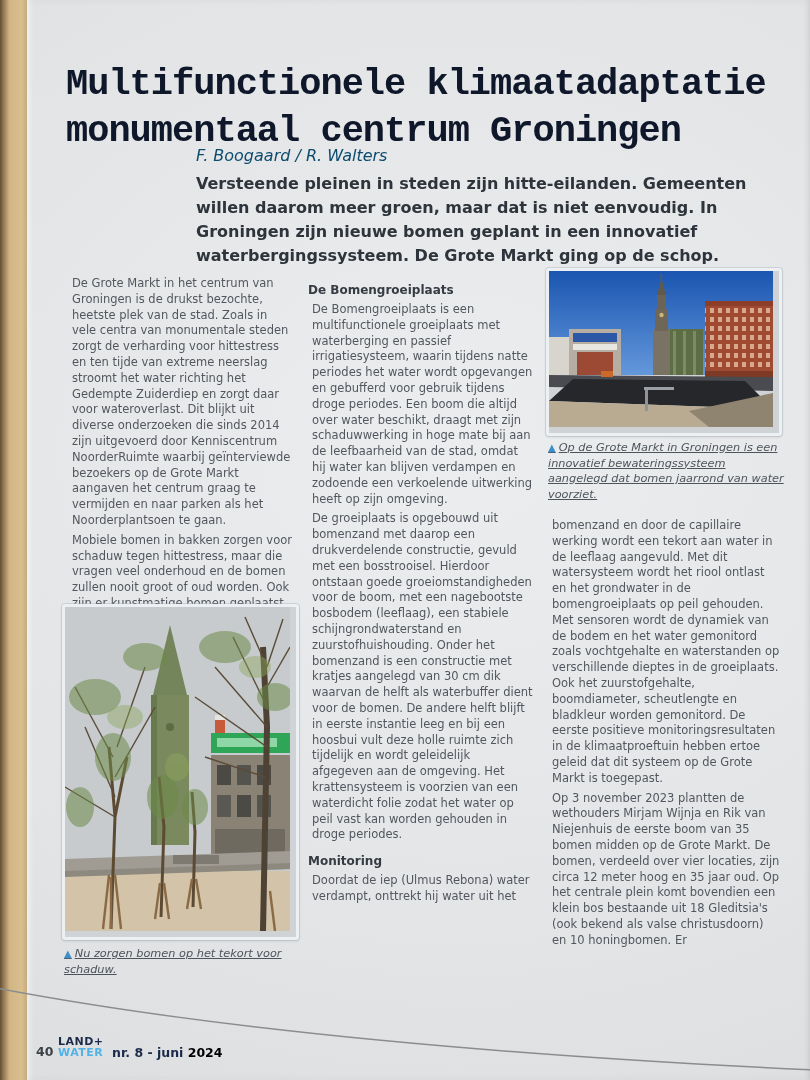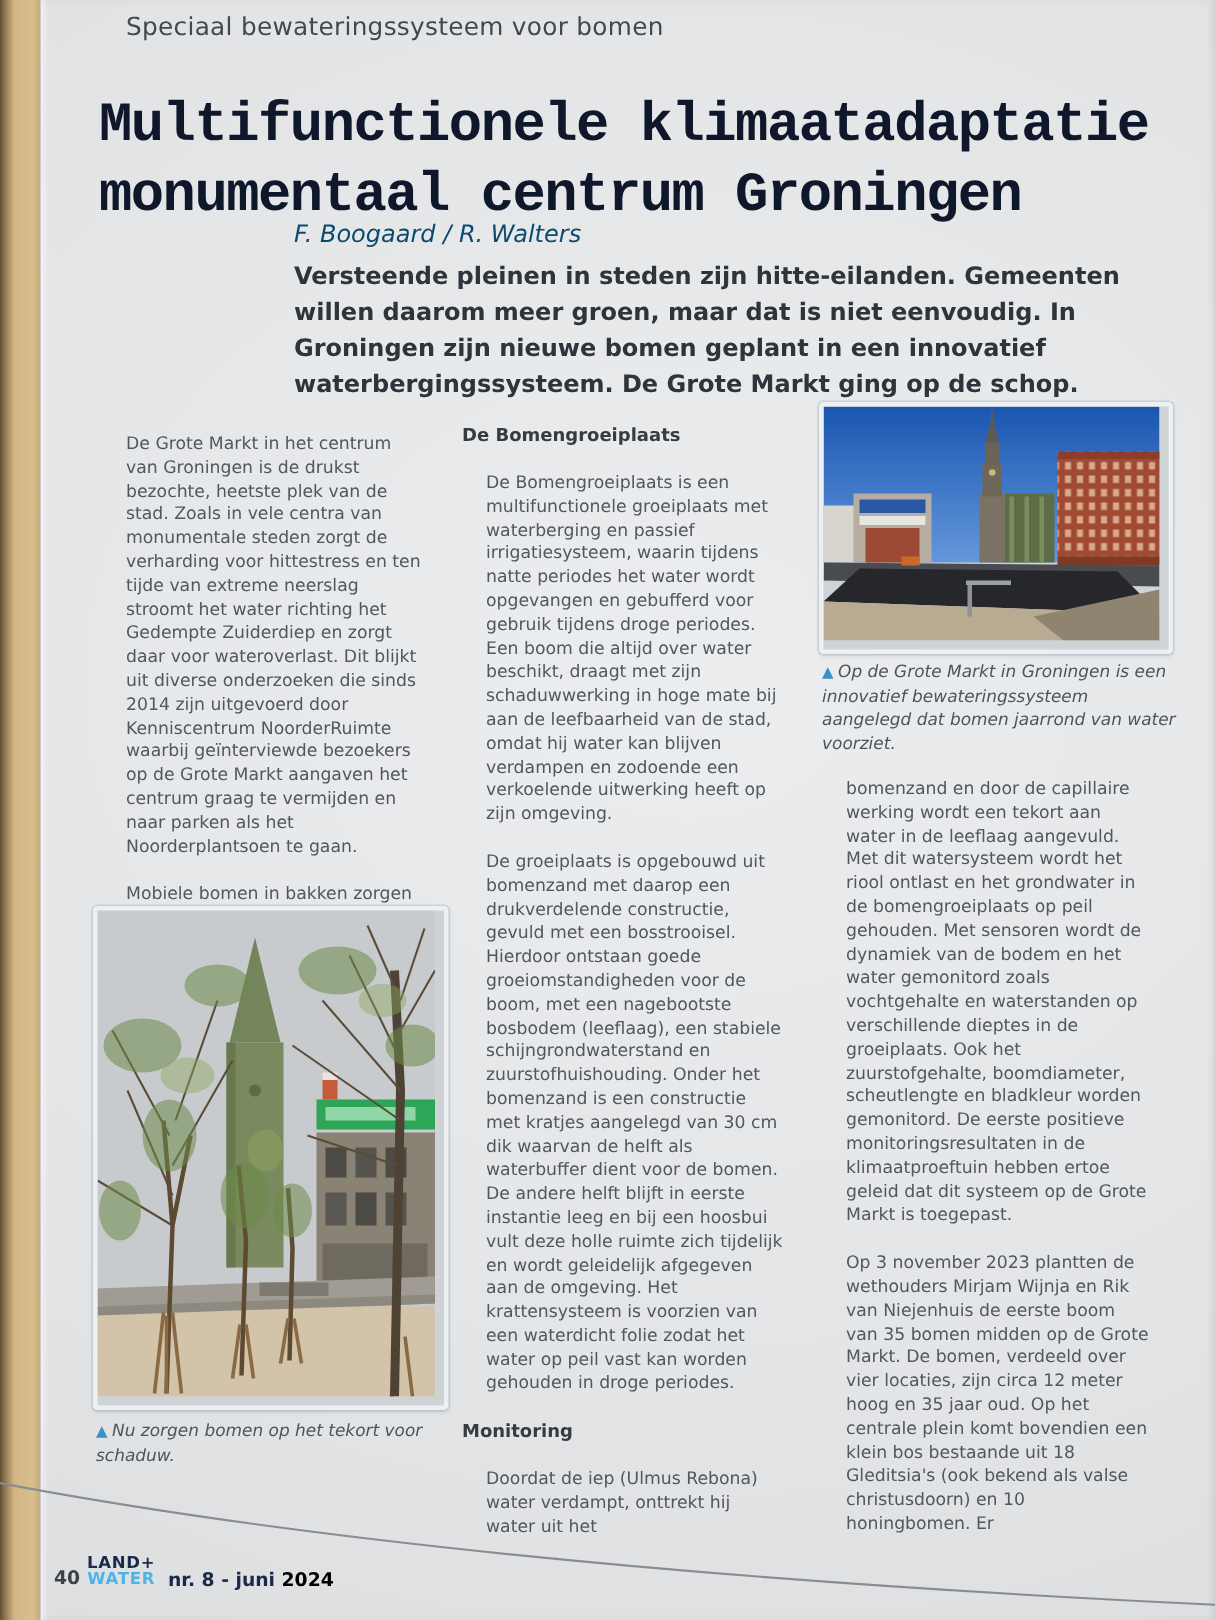--- a/index.html
+++ b/index.html
@@ -20,57 +20,56 @@
 
   .kicker{position:absolute;left:84px;top:8px;font-size:16.5px;color:#43484e;letter-spacing:.2px;}
   .title{position:absolute;left:66px;top:36px;width:745px;
     font-family:Liberation Mono, monospace;font-weight:bold;
     font-size:37px;line-height:47px;letter-spacing:-1px;color:#0f172a;}
   .byline{position:absolute;left:196px;top:146px;font-size:16px;color:#0c4a6e;font-style:italic;}
   .intro{position:absolute;left:196px;top:172px;width:588px;
     font-size:16px;font-weight:600;line-height:24px;color:#2e343b;}
 
   .col{position:absolute;width:230px;font-size:11.5px;line-height:15.8px;color:#52575f;}
-  .col p{margin:16px;}
+  .col p{margin:4px;}
   .col p + p{margin-top:0;}
   .col h3{margin:10px 0 1px 0;font-size:12px;line-height:16px;color:#353b42;font-weight:bold;}
   #col1{left:68px;top:272px;}
   #col2{left:308px;top:272px;}
   #col3{left:548px;top:270px;width:236px;}
 
   .photo{border:3px solid #edf0f3;border-radius:3px;background:#cfd3d6;
     box-shadow:0 0 0 1px rgba(160,175,190,.35), 0 1px 3px rgba(0,0,0,.12);overflow:hidden;}
   #photo-top{position:absolute;left:546px;top:268px;width:230px;height:162px;}
   #photo-left{position:absolute;left:62px;top:604px;width:231px;height:330px;}
   .photo svg{display:block;}
 
-  .caption{font-style:italic;font-size:11.3px;line-height:15.5px;color:#4d545c;}
+  .caption{font-style:italic;font-size:11.3px;line-height:15.5px;color:#4d545c;text-decoration:underline;}
   .cap-top{position:absolute;left:548px;top:440px;width:236px;}
   .cap-left{position:absolute;left:64px;top:946px;width:250px;}
   .tri{color:#3b8ec9;font-style:normal;font-size:10px;margin-right:3px;}
 
   .curl{position:absolute;left:0;top:0;width:810px;height:1080px;pointer-events:none;}
 
-  .footer{position:absolute;left:0;top:1030px;width:738px;height:50px;text-align:center;}
+  .footer{position:absolute;left:0;top:1030px;width:738px;height:50px;}
   .pagenum{position:absolute;left:36px;top:14px;font-size:12.5px;font-weight:bold;color:#3d4248;}
   .logo{position:absolute;left:58px;top:6px;line-height:11px;font-weight:bold;letter-spacing:.5px;}
   .logo .l1{font-size:11px;color:#1b2a4a;}
   .logo .l2{font-size:11px;color:#4fb3e8;}
   .issue{position:absolute;left:112px;top:15px;font-size:12.5px;font-weight:bold;color:#1b2a4a;}
   .issue .yr{color:#000000;}
 </style>
 </head>
 <body>
 
 <div class="scene">
   <div class="table-edge"></div>
   <div class="paper"></div>
 
   <div class="content">
-    <div class="kicker">Speciaal bewateringssysteem voor bomen</div>
     <h1 class="title">Multifunctionele klimaatadaptatie monumentaal centrum Groningen</h1>
     <div class="byline">F. Boogaard / R. Walters</div>
     <div class="intro">Versteende pleinen in steden zijn hitte-eilanden. Gemeenten willen daarom meer groen, maar dat is niet eenvoudig. In Groningen zijn nieuwe bomen geplant in een innovatief waterbergingssysteem. De Grote Markt ging op de schop.</div>
 
     <div class="col" id="col1">
       <p>De Grote Markt in het centrum van Groningen is de drukst bezochte, heetste plek van de stad. Zoals in vele centra van monumentale steden zorgt de verharding voor hittestress en ten tijde van extreme neerslag stroomt het water richting het Gedempte Zuiderdiep en zorgt daar voor wateroverlast. Dit blijkt uit diverse onderzoeken die sinds 2014 zijn uitgevoerd door Kenniscentrum NoorderRuimte waarbij geïnterviewde bezoekers op de Grote Markt aangaven het centrum graag te vermijden en naar parken als het Noorderplantsoen te gaan.</p>
       <p>Mobiele bomen in bakken zorgen voor schaduw tegen hittestress, maar die vragen veel onderhoud en de bomen zullen nooit groot of oud worden. Ook zijn er kunstmatige bomen geplaatst, maar deze kunnen echte bomen nooit vervangen.</p>
     </div>
 
     <div class="col" id="col2">

